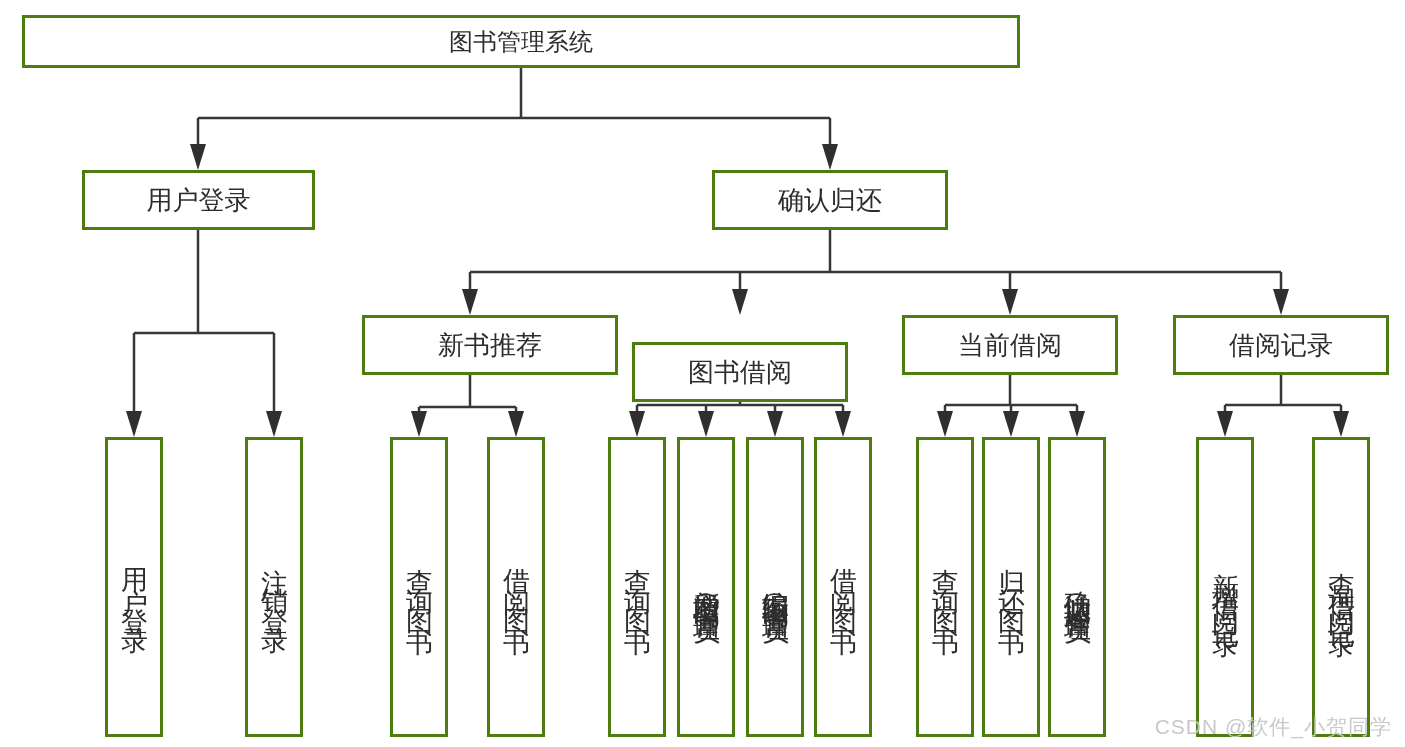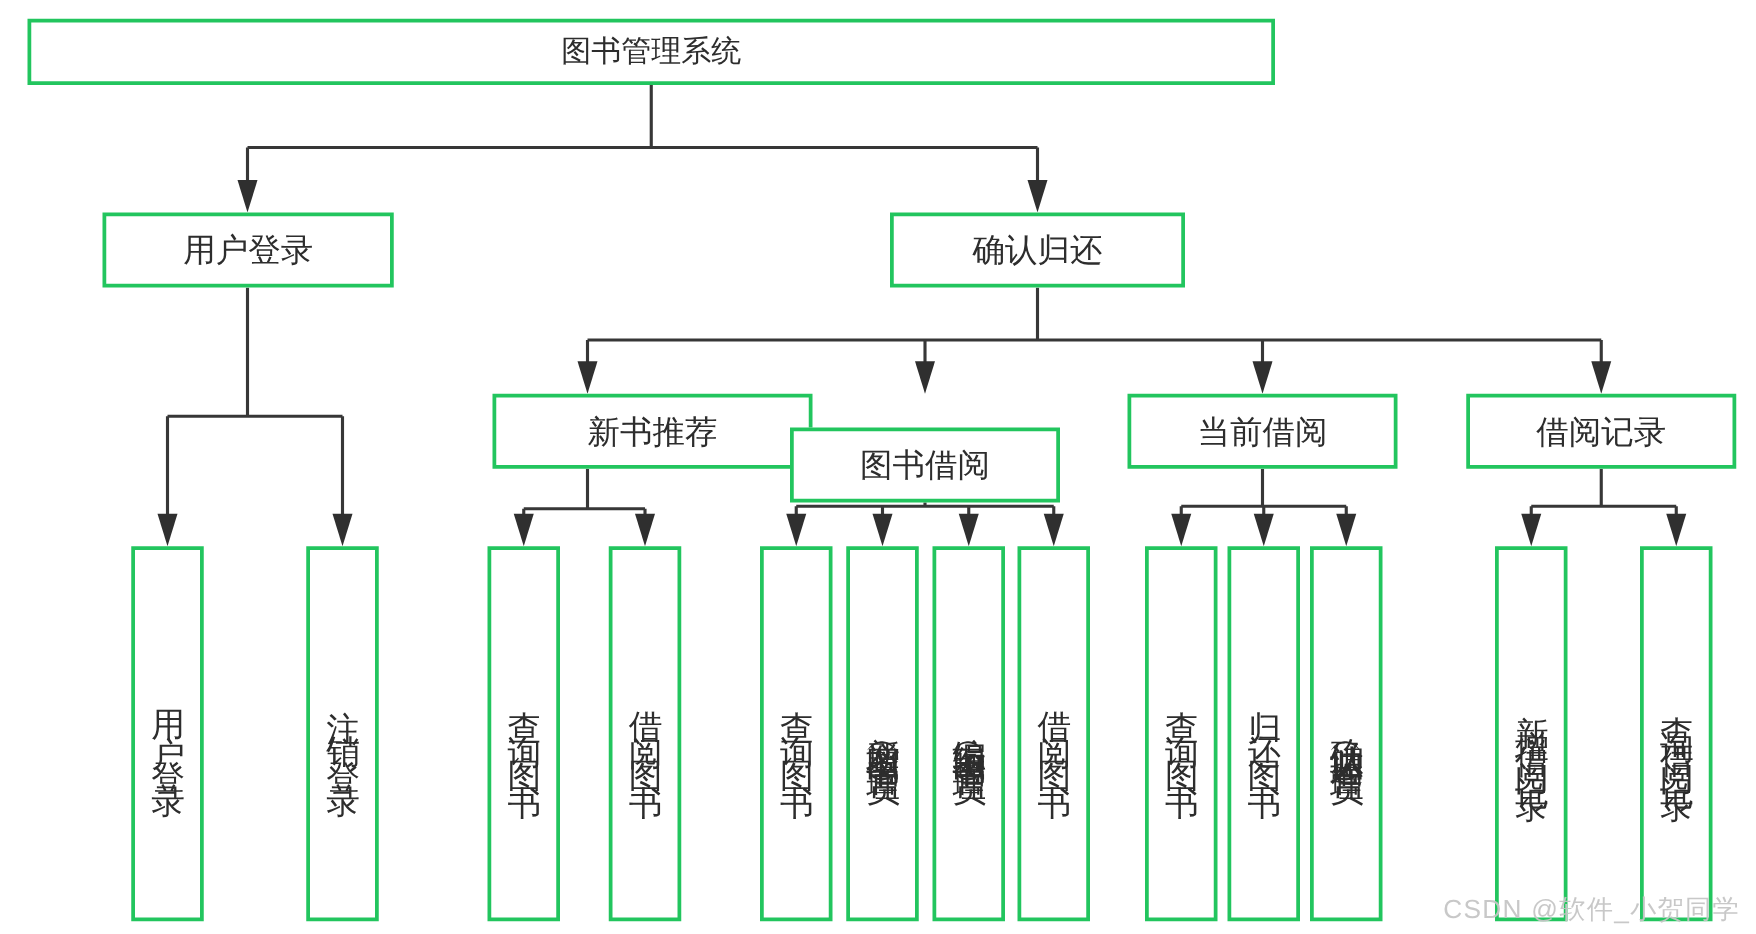--- a/index.html
+++ b/index.html
@@ -3,21 +3,21 @@
 <meta charset="utf-8">
 <style>
   html,body{margin:0;padding:0;}
   body{
     width:1405px;height:747px;position:relative;background:#ffffff;
     font-family:"Liberation Sans",sans-serif;overflow:hidden;
   }
   .stage{position:absolute;left:0;top:0;width:1405px;height:747px;}
   svg.wires{position:absolute;left:0;top:0;width:1405px;height:747px;pointer-events:none;}
   .node{
-    position:absolute;background:#ffffff;border:3px solid #22c55e;box-sizing:border-box;
+    position:absolute;background:#ffffff;border:3px solid #4d7c0f;box-sizing:border-box;
     display:flex;align-items:center;justify-content:center;
     color:#2d2d2d;font-size:26px;line-height:1;z-index:2;
   }
   .node.root{font-size:24px;}
   .leaf span{
     writing-mode:vertical-rl;text-orientation:mixed;
     font-size:27px;line-height:1;white-space:nowrap;
   }
   .leaf span.v4{letter-spacing:20px;}
   .leaf span.v6{letter-spacing:12px;}
@@ -76,21 +76,21 @@
     <span>图书管理系统</span>
   </div>
 
   <div class="node" style="left:82px;top:170px;width:233px;height:60px;">
     <span>用户登录</span>
   </div>
   <div class="node" style="left:712px;top:170px;width:236px;height:60px;">
     <span>确认归还</span>
   </div>
 
-  <div class="node" style="left:362px;top:315px;width:256px;height:60px;margin-left:32px;">
+  <div class="node" style="left:362px;top:315px;width:256px;height:60px;">
     <span>新书推荐</span>
   </div>
   <div class="node" style="left:632px;top:315px;width:216px;height:60px;margin-top:27px;">
     <span>图书借阅</span>
   </div>
   <div class="node" style="left:902px;top:315px;width:216px;height:60px;">
     <span>当前借阅</span>
   </div>
   <div class="node" style="left:1173px;top:315px;width:216px;height:60px;">
     <span>借阅记录</span>

